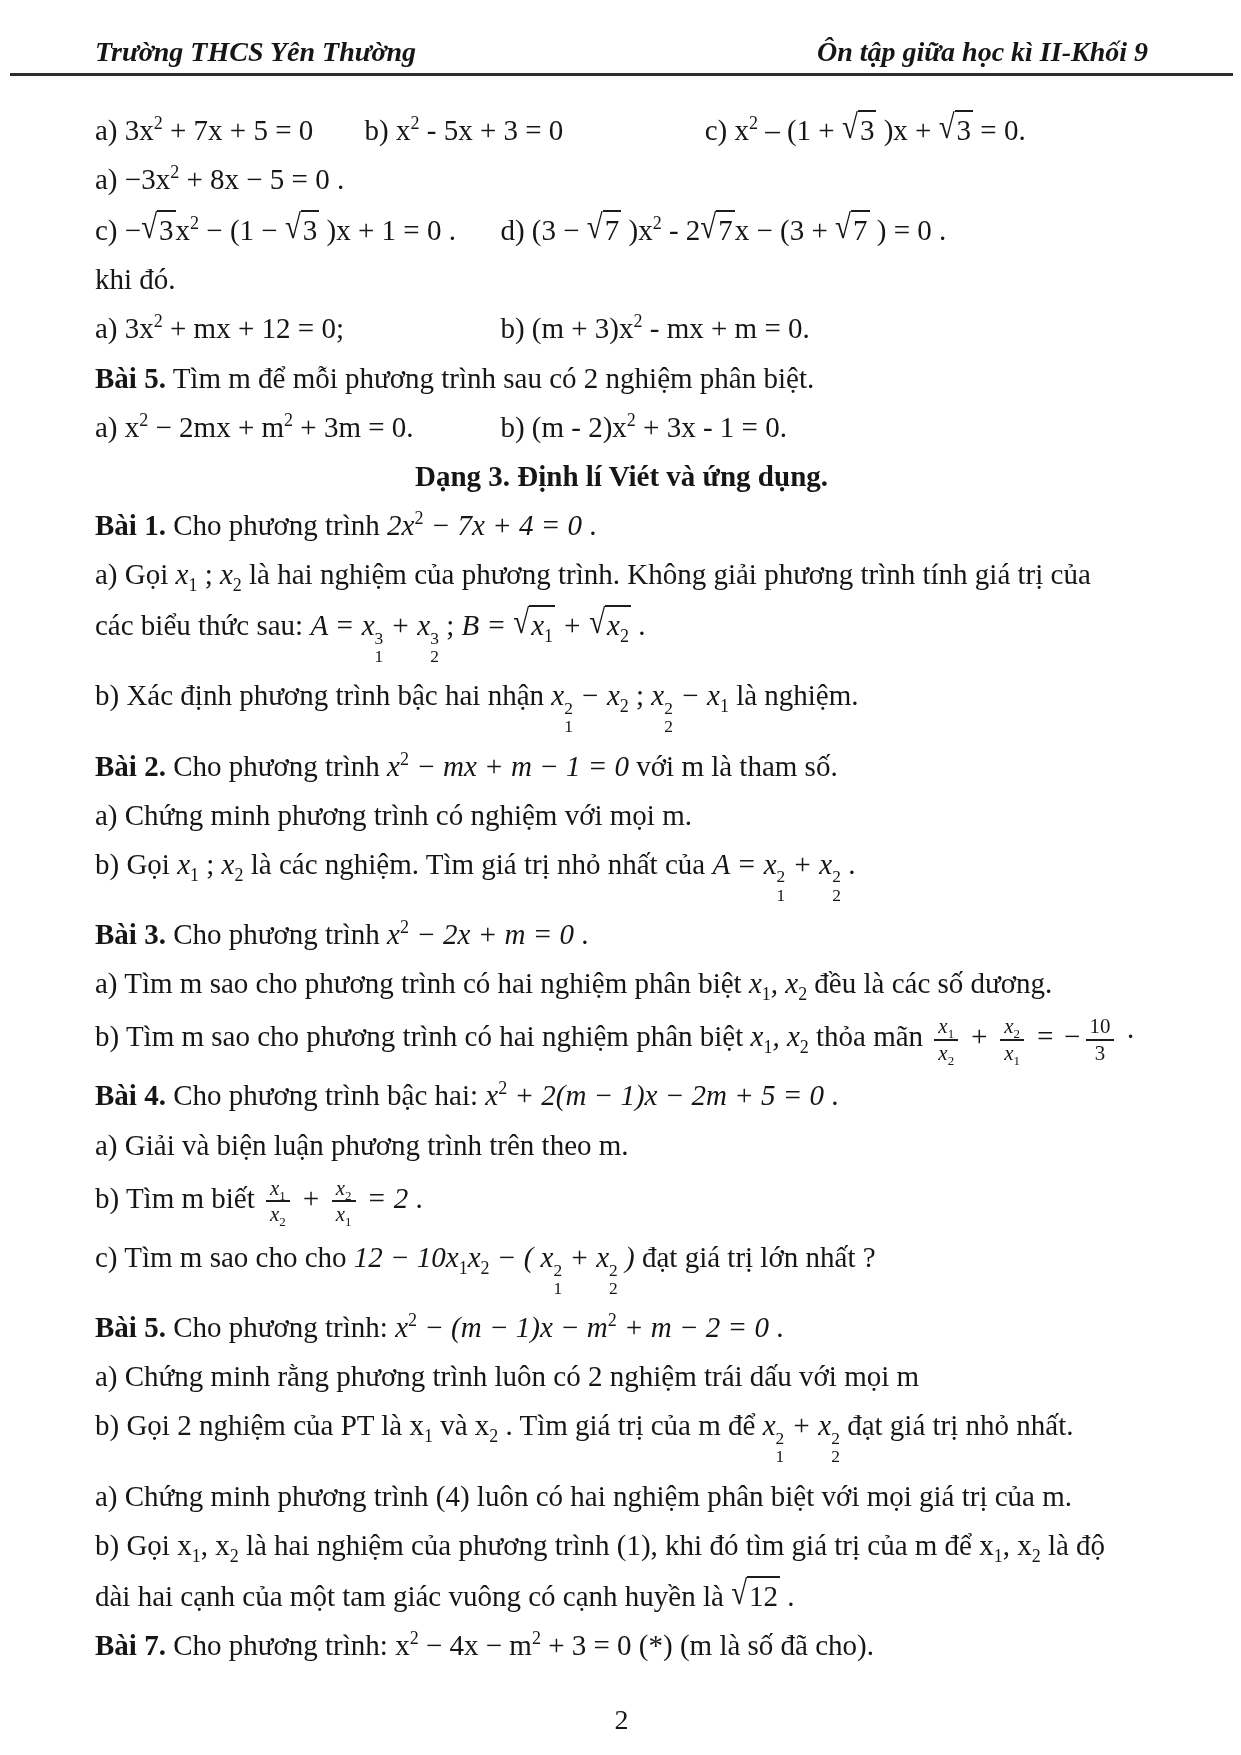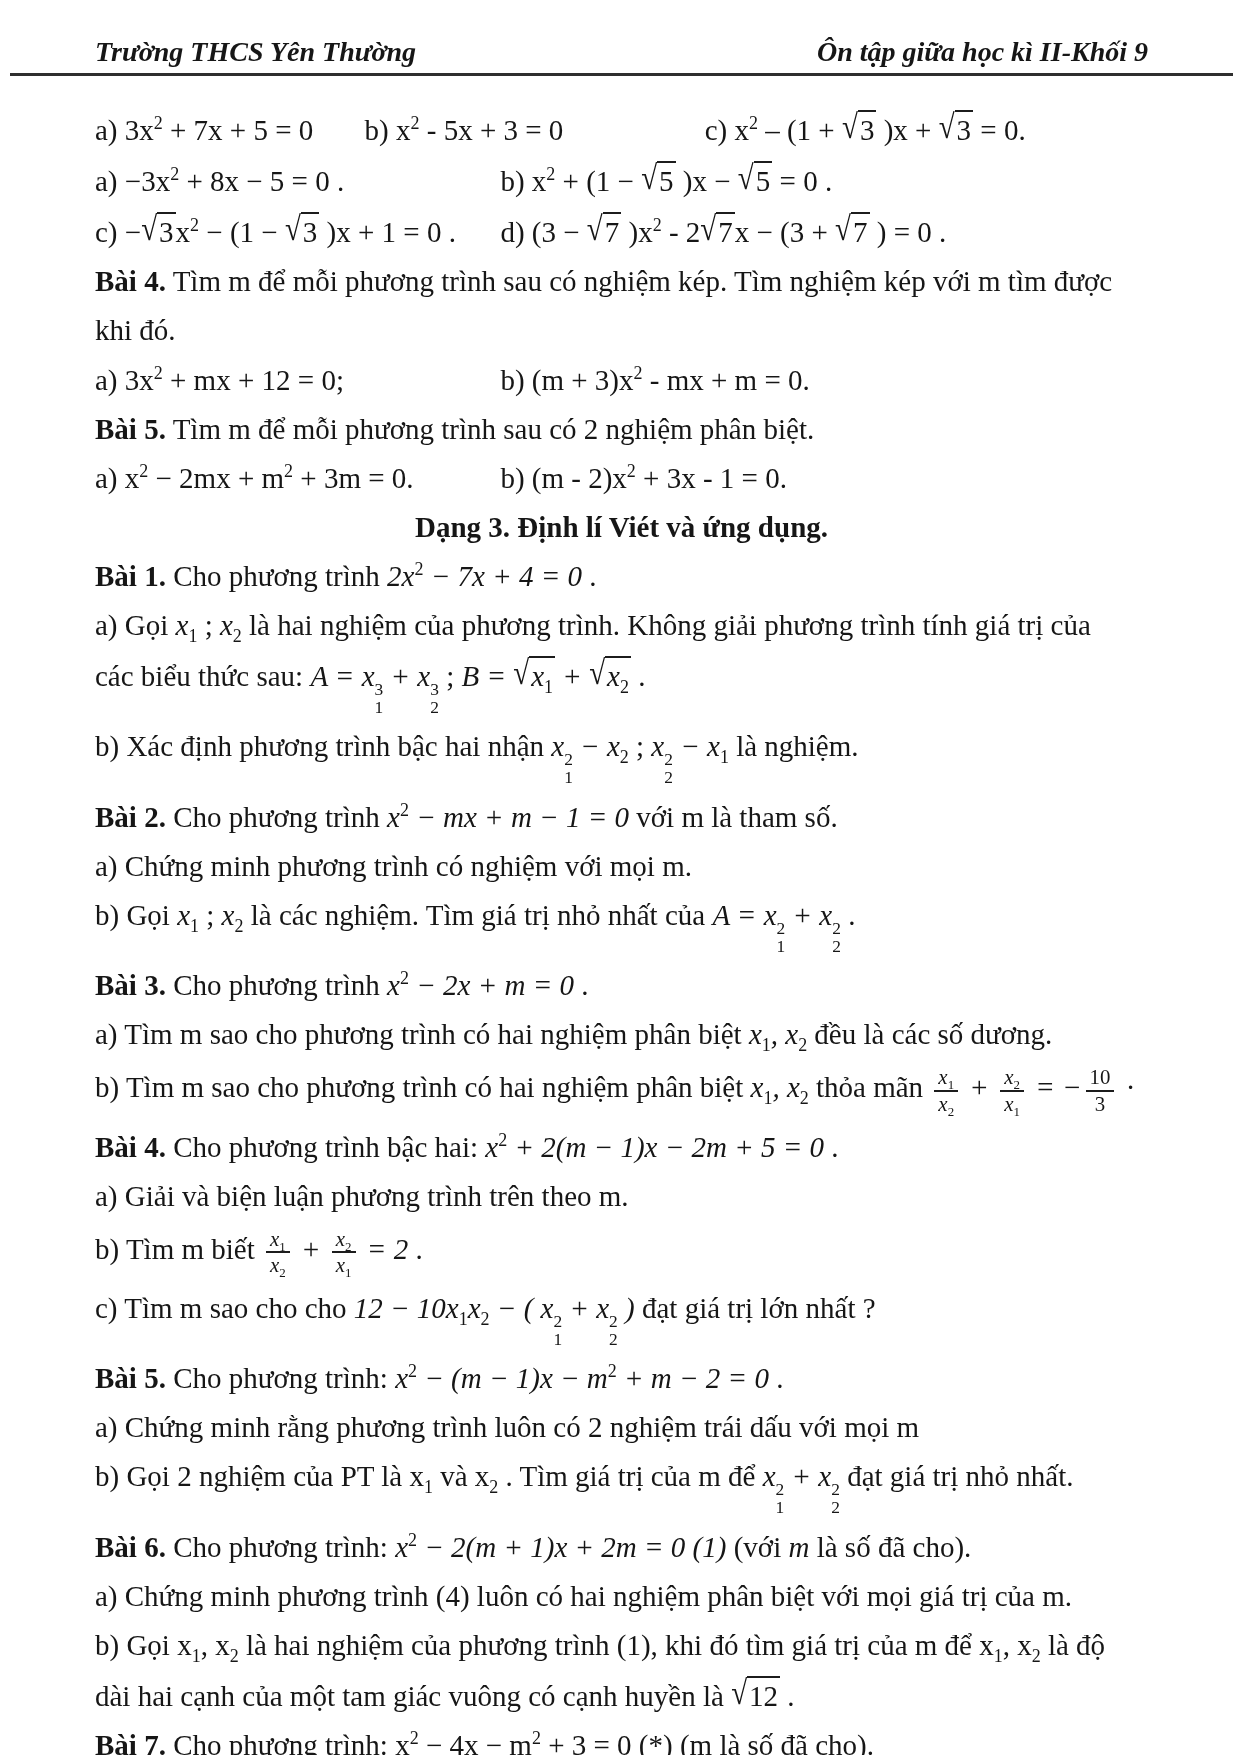--- a/index.html
+++ b/index.html
@@ -42,27 +42,25 @@
   </div>
   <div class="rule"></div>
   <div class="content" id="content">
       <div class="line cols">
         <span class="cell" style="flex: 0 0 25.6%;"><span>a) 3x</span><sup>2</sup><span> + 7x + 5 = 0</span></span>
         <span class="cell" style="flex: 0 0 32.3%;"><span>b) x</span><sup>2</sup><span> - 5x + 3 = 0</span></span>
         <span class="cell"><span>c) x</span><sup>2</sup><span> – (1 + </span><span class="sqrt"><span class="rsign">√</span><span class="rad">3</span></span><span> )x + </span><span class="sqrt"><span class="rsign">√</span><span class="rad">3</span></span><span> = 0.</span></span>
       </div>
       <div class="line cols">
         <span class="cell" style="flex: 0 0 38.5%;"><span>a) −3x</span><sup>2</sup><span> + 8x − 5 = 0 .</span></span>
-        <span class="cell"><span>b) x</span><sup>2</sup><span> + (1 − </span><span class="sqrt"><span class="rsign">√</span><span class="rad">5</span></span><span> )x − </span><span class="sqrt"><span class="rsign">√</span><span class="rad">5</span></span><span> = 0 .</span></span>
       </div>
       <div class="line cols">
         <span class="cell" style="flex: 0 0 38.5%;"><span>c) −</span><span class="sqrt"><span class="rsign">√</span><span class="rad">3</span></span><span>x</span><sup>2</sup><span> − (1 − </span><span class="sqrt"><span class="rsign">√</span><span class="rad">3</span></span><span> )x + 1 = 0 .</span></span>
         <span class="cell"><span>d) (3 − </span><span class="sqrt"><span class="rsign">√</span><span class="rad">7</span></span><span> )x</span><sup>2</sup><span> - 2</span><span class="sqrt"><span class="rsign">√</span><span class="rad">7</span></span><span>x − (3 + </span><span class="sqrt"><span class="rsign">√</span><span class="rad">7</span></span><span> ) = 0 .</span></span>
       </div>
-      <div class="line"><span class="b">Bài 4.</span><span> Tìm m để mỗi phương trình sau có nghiệm kép. Tìm nghiệm kép với m tìm được</span></div>
       <div class="line"><span>khi đó.</span></div>
       <div class="line cols">
         <span class="cell" style="flex: 0 0 38.5%;"><span>a) 3x</span><sup>2</sup><span> + mx + 12 = 0;</span></span>
         <span class="cell"><span>b) (m + 3)x</span><sup>2</sup><span> - mx + m = 0.</span></span>
       </div>
       <div class="line"><span class="b">Bài 5.</span><span> Tìm m để mỗi phương trình sau có 2 nghiệm phân biệt.</span></div>
       <div class="line cols">
         <span class="cell" style="flex: 0 0 38.5%;"><span>a) x</span><sup>2</sup><span> − 2mx + m</span><sup>2</sup><span> + 3m = 0.</span></span>
         <span class="cell"><span>b) (m - 2)x</span><sup>2</sup><span> + 3x - 1 = 0.</span></span>
       </div>
@@ -122,20 +120,19 @@
         </span><span class="m"> )</span><span> đạt giá trị lớn nhất ?</span></div>
       <div class="line"><span class="b">Bài 5.</span><span> Cho phương trình: </span><span class="m">x</span><sup>2</sup><span class="m"> − (m − 1)x − m</span><sup>2</sup><span class="m"> + m − 2 = 0</span><span> .</span></div>
       <div class="line"><span>a) Chứng minh rằng phương trình luôn có 2 nghiệm trái dấu với mọi m</span></div>
       <div class="line"><span>b) Gọi 2 nghiệm của PT là x</span><sub>1</sub><span> và x</span><sub>2</sub><span> . Tìm giá trị của m để </span><span class="m">x</span><span class="ss">
           <span>2</span>
           <span>1</span>
         </span><span class="m"> + x</span><span class="ss">
           <span>2</span>
           <span>2</span>
         </span><span> đạt giá trị nhỏ nhất.</span></div>
-      <div class="line"><span class="b">Bài 6.</span><span> Cho phương trình: </span><span class="m">x</span><sup>2</sup><span class="m"> − 2(m + 1)x + 2m = 0 (1)</span><span> (với </span><span class="m">m</span><span> là số đã cho).</span></div>
       <div class="line"><span>a) Chứng minh phương trình (4) luôn có hai nghiệm phân biệt với mọi giá trị của m.</span></div>
       <div class="line"><span>b) Gọi x</span><sub>1</sub><span>, x</span><sub>2</sub><span> là hai nghiệm của phương trình (1), khi đó tìm giá trị của m để x</span><sub>1</sub><span>, x</span><sub>2</sub><span>  là độ</span></div>
       <div class="line"><span>dài hai cạnh của một tam giác vuông có cạnh huyền là </span><span class="sqrt"><span class="rsign">√</span><span class="rad">12</span></span><span> .</span></div>
       <div class="line"><span class="b">Bài 7.</span><span> Cho phương trình: x</span><sup>2</sup><span> − 4x − m</span><sup>2</sup><span> + 3 = 0 (*) (m là số đã cho).</span></div>
     </div>
   <div class="pagenum">2</div>
 </div>
 
 </body></html>

